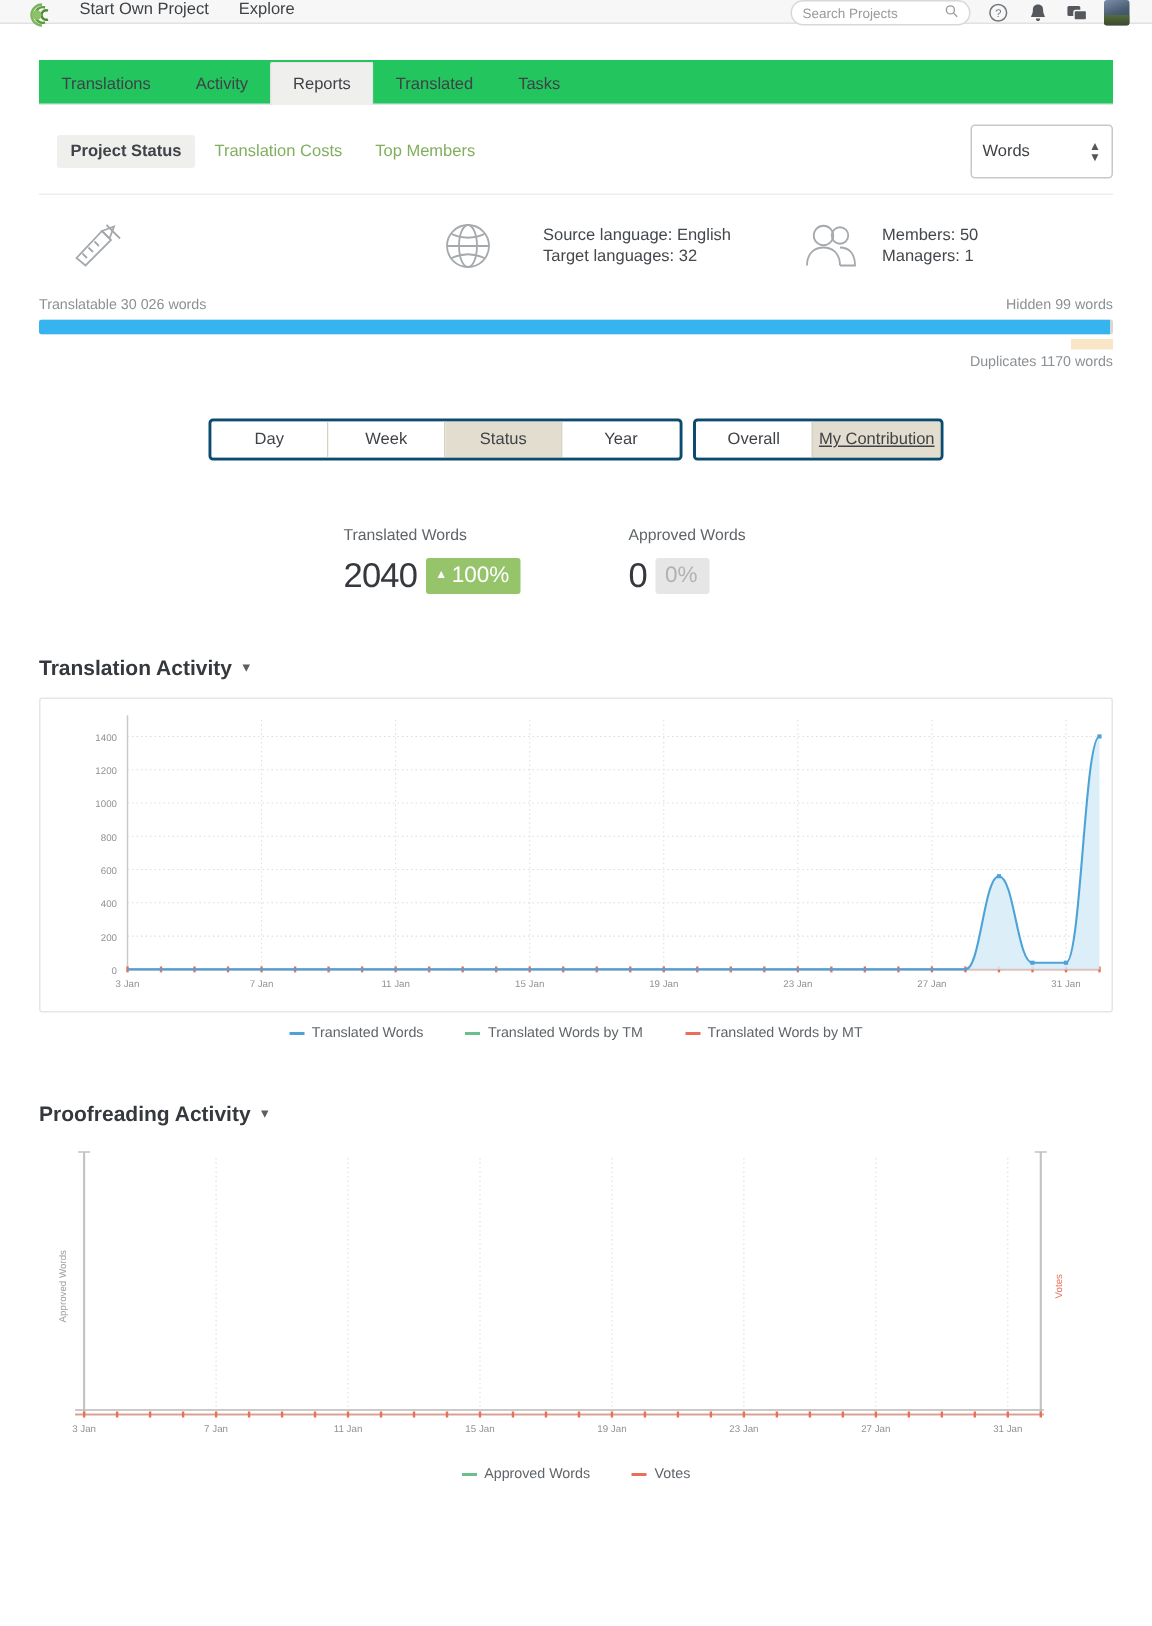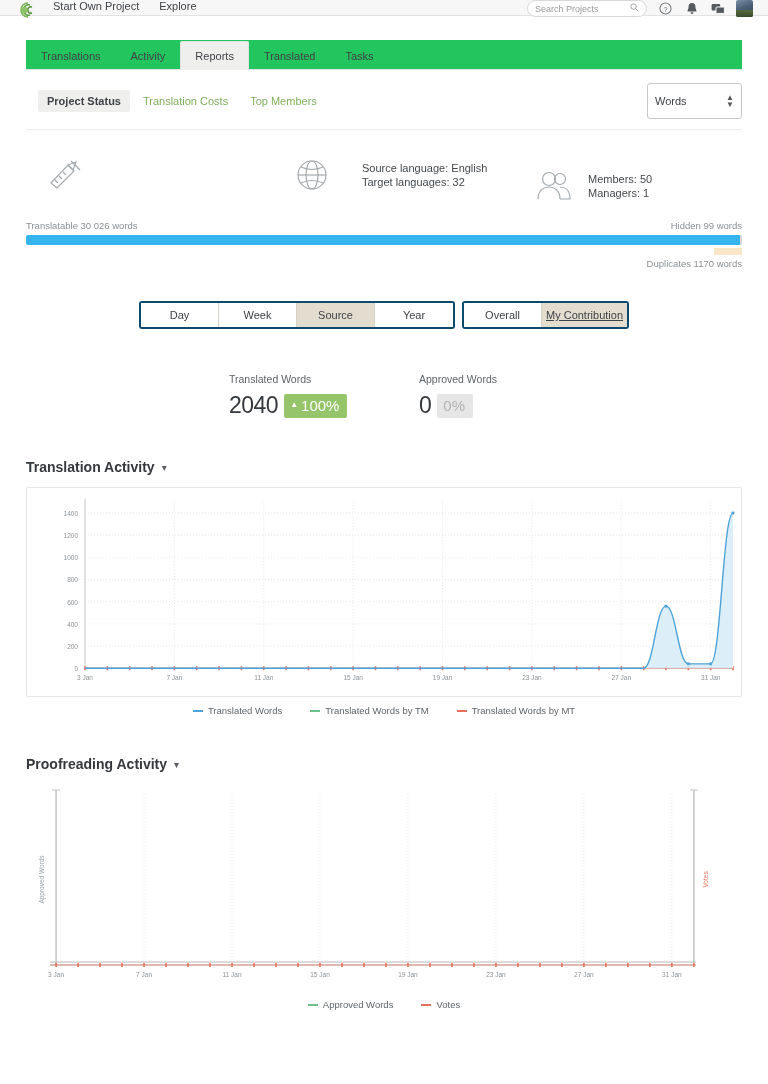--- a/index.html
+++ b/index.html
@@ -118,21 +118,21 @@
   }
   .sel .arrows { margin-left:auto; font-size:8px; line-height:7px; color:#555; text-align:center; }
 
   .divider { border-top:1px solid #eceff0; margin-top: 10px; }
 
   
   .stats { display:flex; padding: 16px 0 10px 0; }
   .stat { display:flex; align-items:center; gap: 14px; }
   .stat-1 { width: 268px; padding-left: 18px; }
   .stat-2 { width: 240px; gap: 28px; }
-  .stat-3 { flex: 1; margin-top: 22px; }
+  .stat-3 { flex: 1; }
   .stat-ico { width:40px; height:36px; color:#9aa0a6; flex:none; }
   .stat-txt { font-size: 11px; color:#44484c; line-height: 1.28; }
 
   
   .prog-labels { display:flex; font-size:9.5px; color:#8b9094; margin-top: 6px; text-align: right; }
   .prog-labels .right { margin-left:auto; }
   .prog-bar {
     height: 10px; background:#e9e9e9; border-radius: 2px; margin-top: 4px;
     display:flex; overflow:hidden;
   }
@@ -339,21 +339,21 @@
     <div class="dup-row">
       <div class="dup-bar" style="width: 27.846px;"></div>
     </div>
     <div class="dup-lbl">Duplicates 1170 words</div>
   </div>
 
   <div class="toggle-row">
     <div class="btn-group">
       <div class="bg-btn">Day</div>
       <div class="bg-btn">Week</div>
-      <div class="bg-btn active">Source</div>
+      <div class="bg-btn active">Status</div>
       <div class="bg-btn">Year</div>
     </div>
     <div class="btn-group">
       <div class="bg-btn">Overall</div>
       <div class="bg-btn wide active">My Contribution</div>
     </div>
   </div>
 
   <div class="metrics">
     <div class="metric">

